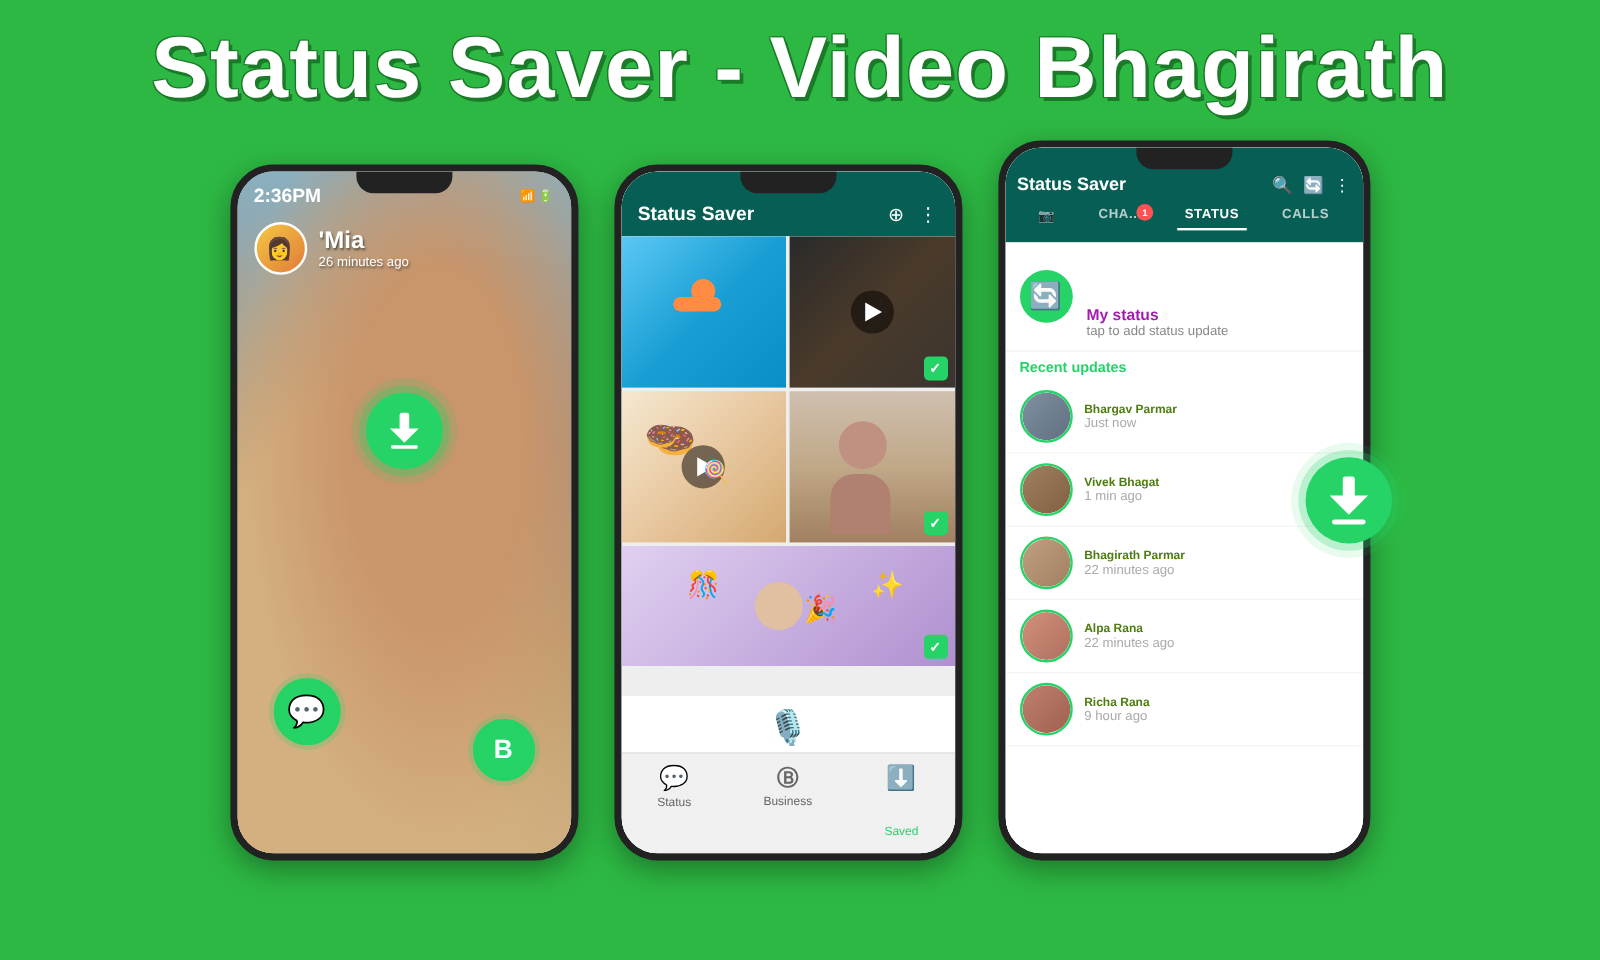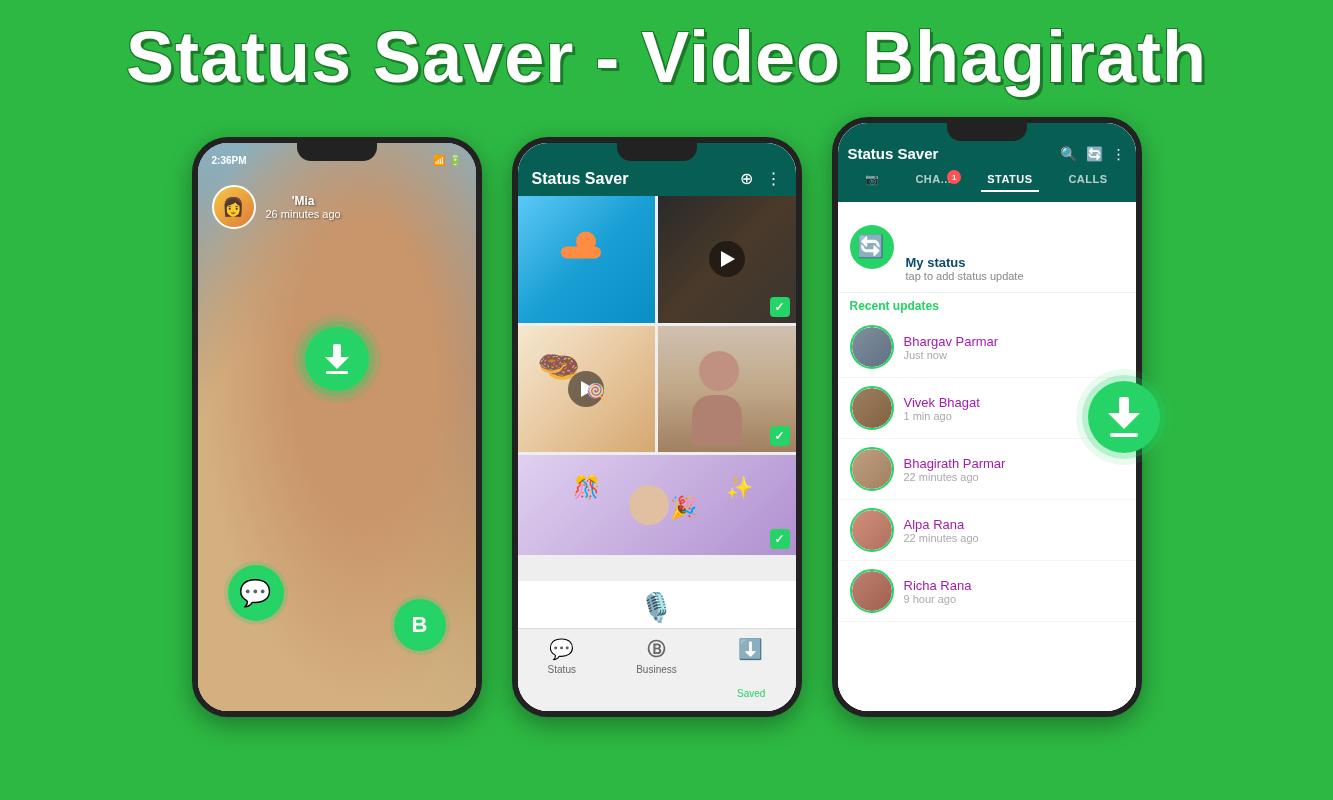--- a/index.html
+++ b/index.html
@@ -120,24 +120,23 @@
       font-size: 18px;
       color: white;
       font-weight: bold;
     }
 
     .user-info-text {
       color: white;
     }
 
     .user-name {
-      font-size: 12px;
+      font-size: 20px;
       font-weight: bold;
       text-shadow: 1px 1px 2px rgba(0,0,0,0.5);
-      text-align: center;
     }
 
     .user-time {
       font-size: 11px;
       text-shadow: 1px 1px 2px rgba(0,0,0,0.5);
     }
 
     
     .download-btn-center {
       position: absolute;
@@ -409,21 +408,21 @@
     .my-status-row {
       display: flex;
       align-items: center;
       padding: 10px 12px;
       border-bottom: 1px solid #f0f0f0;
     }
 
     .my-status-text .title {
       font-size: 13px;
       font-weight: bold;
-      color: #0c4a6e;
+      color: #a21caf;
       margin-top: 43px;
     }
 
     .my-status-text .subtitle {
       font-size: 11px;
       color: #888;
     }
 
     .recent-updates-label {
       padding: 6px 12px 4px;
@@ -459,23 +458,23 @@
       background: linear-gradient(135deg, #8ab0c0, #6a8090);
     }
 
     .status-avatar-inner.person1 { background: linear-gradient(135deg, #8090a0, #607080); }
     .status-avatar-inner.person2 { background: linear-gradient(135deg, #a08060, #806040); }
     .status-avatar-inner.person3 { background: linear-gradient(135deg, #c0a080, #a08060); }
     .status-avatar-inner.person4 { background: linear-gradient(135deg, #d0907a, #b07060); }
     .status-avatar-inner.person5 { background: linear-gradient(135deg, #c08070, #a06050); }
 
     .status-item-info .name {
-      font-size: 13px;
-      font-weight: normal;
-      color: #a21caf;
+      font-size: 10px;
+      font-weight: bold;
+      color: #4d7c0f;
     }
 
     .status-item-info .time {
       font-size: 11px;
       color: #aaa;
     }
 
     
     .download-fab {
       position: absolute;
@@ -532,21 +531,21 @@
       top: 12px;
       left: 14px;
       right: 14px;
       z-index: 10;
       display: flex;
       justify-content: space-between;
       align-items: center;
     }
 
     .ph1-time {
-      font-size: 10px;
+      font-size: 16px;
       color: white;
       font-weight: bold;
     }
 
     .ph1-icons {
       display: flex;
       align-items: center;
       gap: 3px;
     }
 

